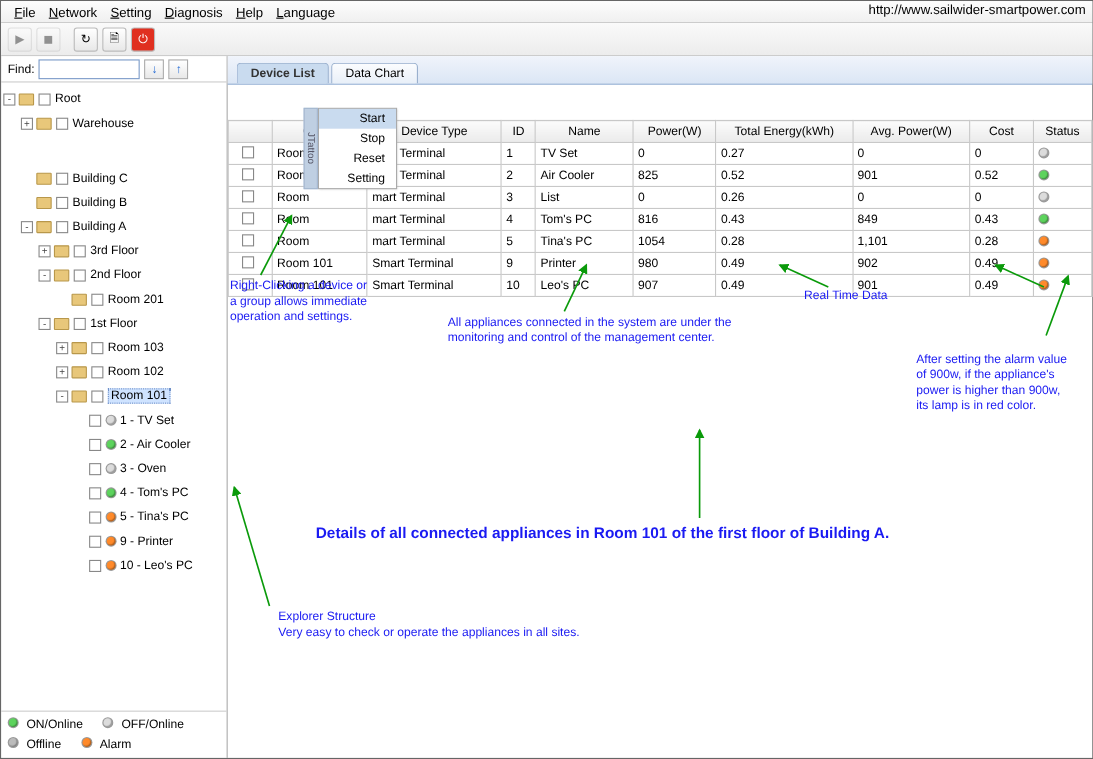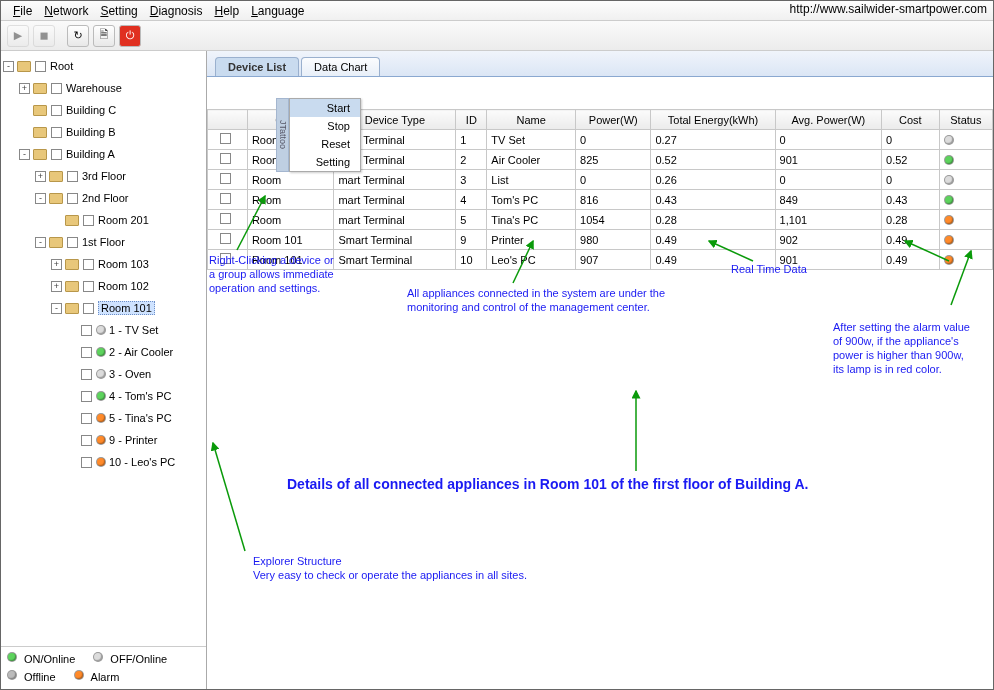--- a/index.html
+++ b/index.html
@@ -73,34 +73,40 @@
     <div style="width:4px"></div>
     <div class="tbtn">↻</div>
     <div class="tbtn">🗎</div>
     <div class="tbtn red">
         <span style="color:#fff">⏻</span>
       </div>
   </div>
 
   <div class="body">
     <div class="sidebar">
+      <div class="findbar">
+        <span>Find:</span>
+        <input style="">
+        <div class="sq">↓</div>
+        <div class="sq">↑</div>
+      </div>
       <div class="tree" id="tree">
           <div class="tnode">
             <span class="ex">-</span>
             <span class="fld"></span>
             <span class="cb"></span>
             <span>Root</span>
           </div>
           <div class="tnode" style="padding-left: 16px;">
             <span class="ex">+</span>
             <span class="fld"></span>
             <span class="cb"></span>
             <span>Warehouse</span>
           </div>
-          <div class="tnode" style="padding-left: 16px;">
+          <div class="tnode" style="padding-left: 16px; margin-top: 28px;">
             <span class="exe"></span>
             <span class="fld"></span>
             <span class="cb"></span>
             <span>Building C</span>
           </div>
           <div class="tnode" style="padding-left: 16px;">
             <span class="exe"></span>
             <span class="fld"></span>
             <span class="cb"></span>
             <span>Building B</span>

